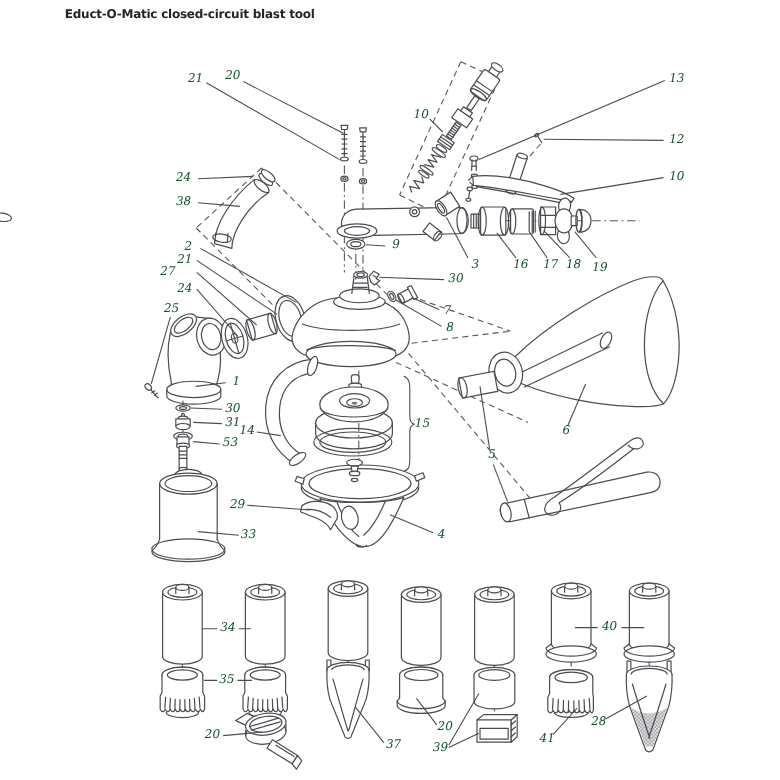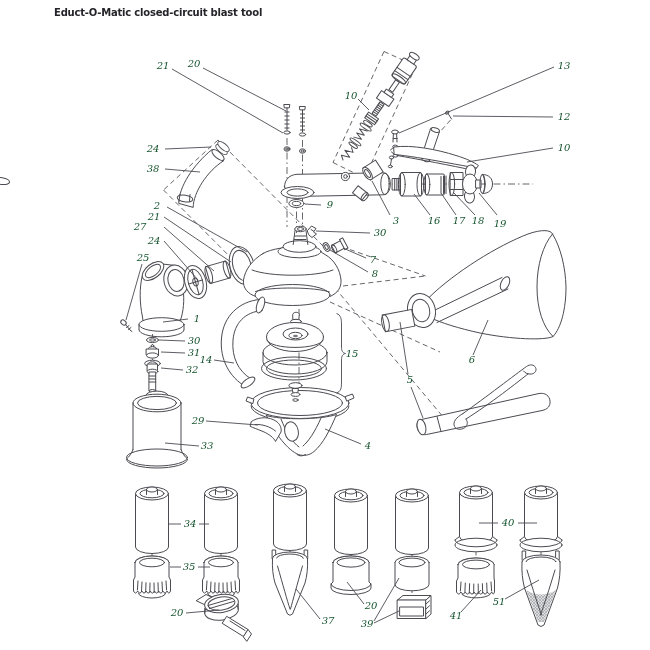--- a/index.html
+++ b/index.html
@@ -497,31 +497,31 @@
 <span class="lbl" style="left:434px;top:221px">16</span>
 <span class="lbl" style="left:459px;top:221px">17</span>
 <span class="lbl" style="left:478px;top:221px">18</span>
 <span class="lbl" style="left:500px;top:224px">19</span>
 <span class="lbl" style="left:380px;top:233px">30</span>
 <span class="lbl" style="left:373px;top:260px">7</span>
 <span class="lbl" style="left:375px;top:274px">8</span>
 <span class="lbl" style="left:197px;top:319px">1</span>
 <span class="lbl" style="left:194px;top:341px">30</span>
 <span class="lbl" style="left:194px;top:353px">31</span>
-<span class="lbl" style="left:192px;top:370px">32</span>
+<span class="lbl" style="left:192px;top:370px">53</span>
 <span class="lbl" style="left:206px;top:360px">14</span>
 <span class="lbl" style="left:352px;top:354px">15</span>
 <span class="lbl" style="left:198px;top:421px">29</span>
 <span class="lbl" style="left:207px;top:446px">33</span>
 <span class="lbl" style="left:368px;top:446px">4</span>
 <span class="lbl" style="left:410px;top:380px">5</span>
 <span class="lbl" style="left:472px;top:360px">6</span>
 <span class="lbl" style="left:190px;top:524px">34</span>
 <span class="lbl" style="left:189px;top:567px">35</span>
 <span class="lbl" style="left:177px;top:613px">20</span>
 <span class="lbl" style="left:328px;top:621px">37</span>
 <span class="lbl" style="left:371px;top:606px">20</span>
 <span class="lbl" style="left:367px;top:624px">39</span>
 <span class="lbl" style="left:508px;top:523px">40</span>
 <span class="lbl" style="left:456px;top:616px">41</span>
-<span class="lbl" style="left:499px;top:602px">51</span>
+<span class="lbl" style="left:499px;top:602px">28</span>
 
 </div>
 
 </body></html>

